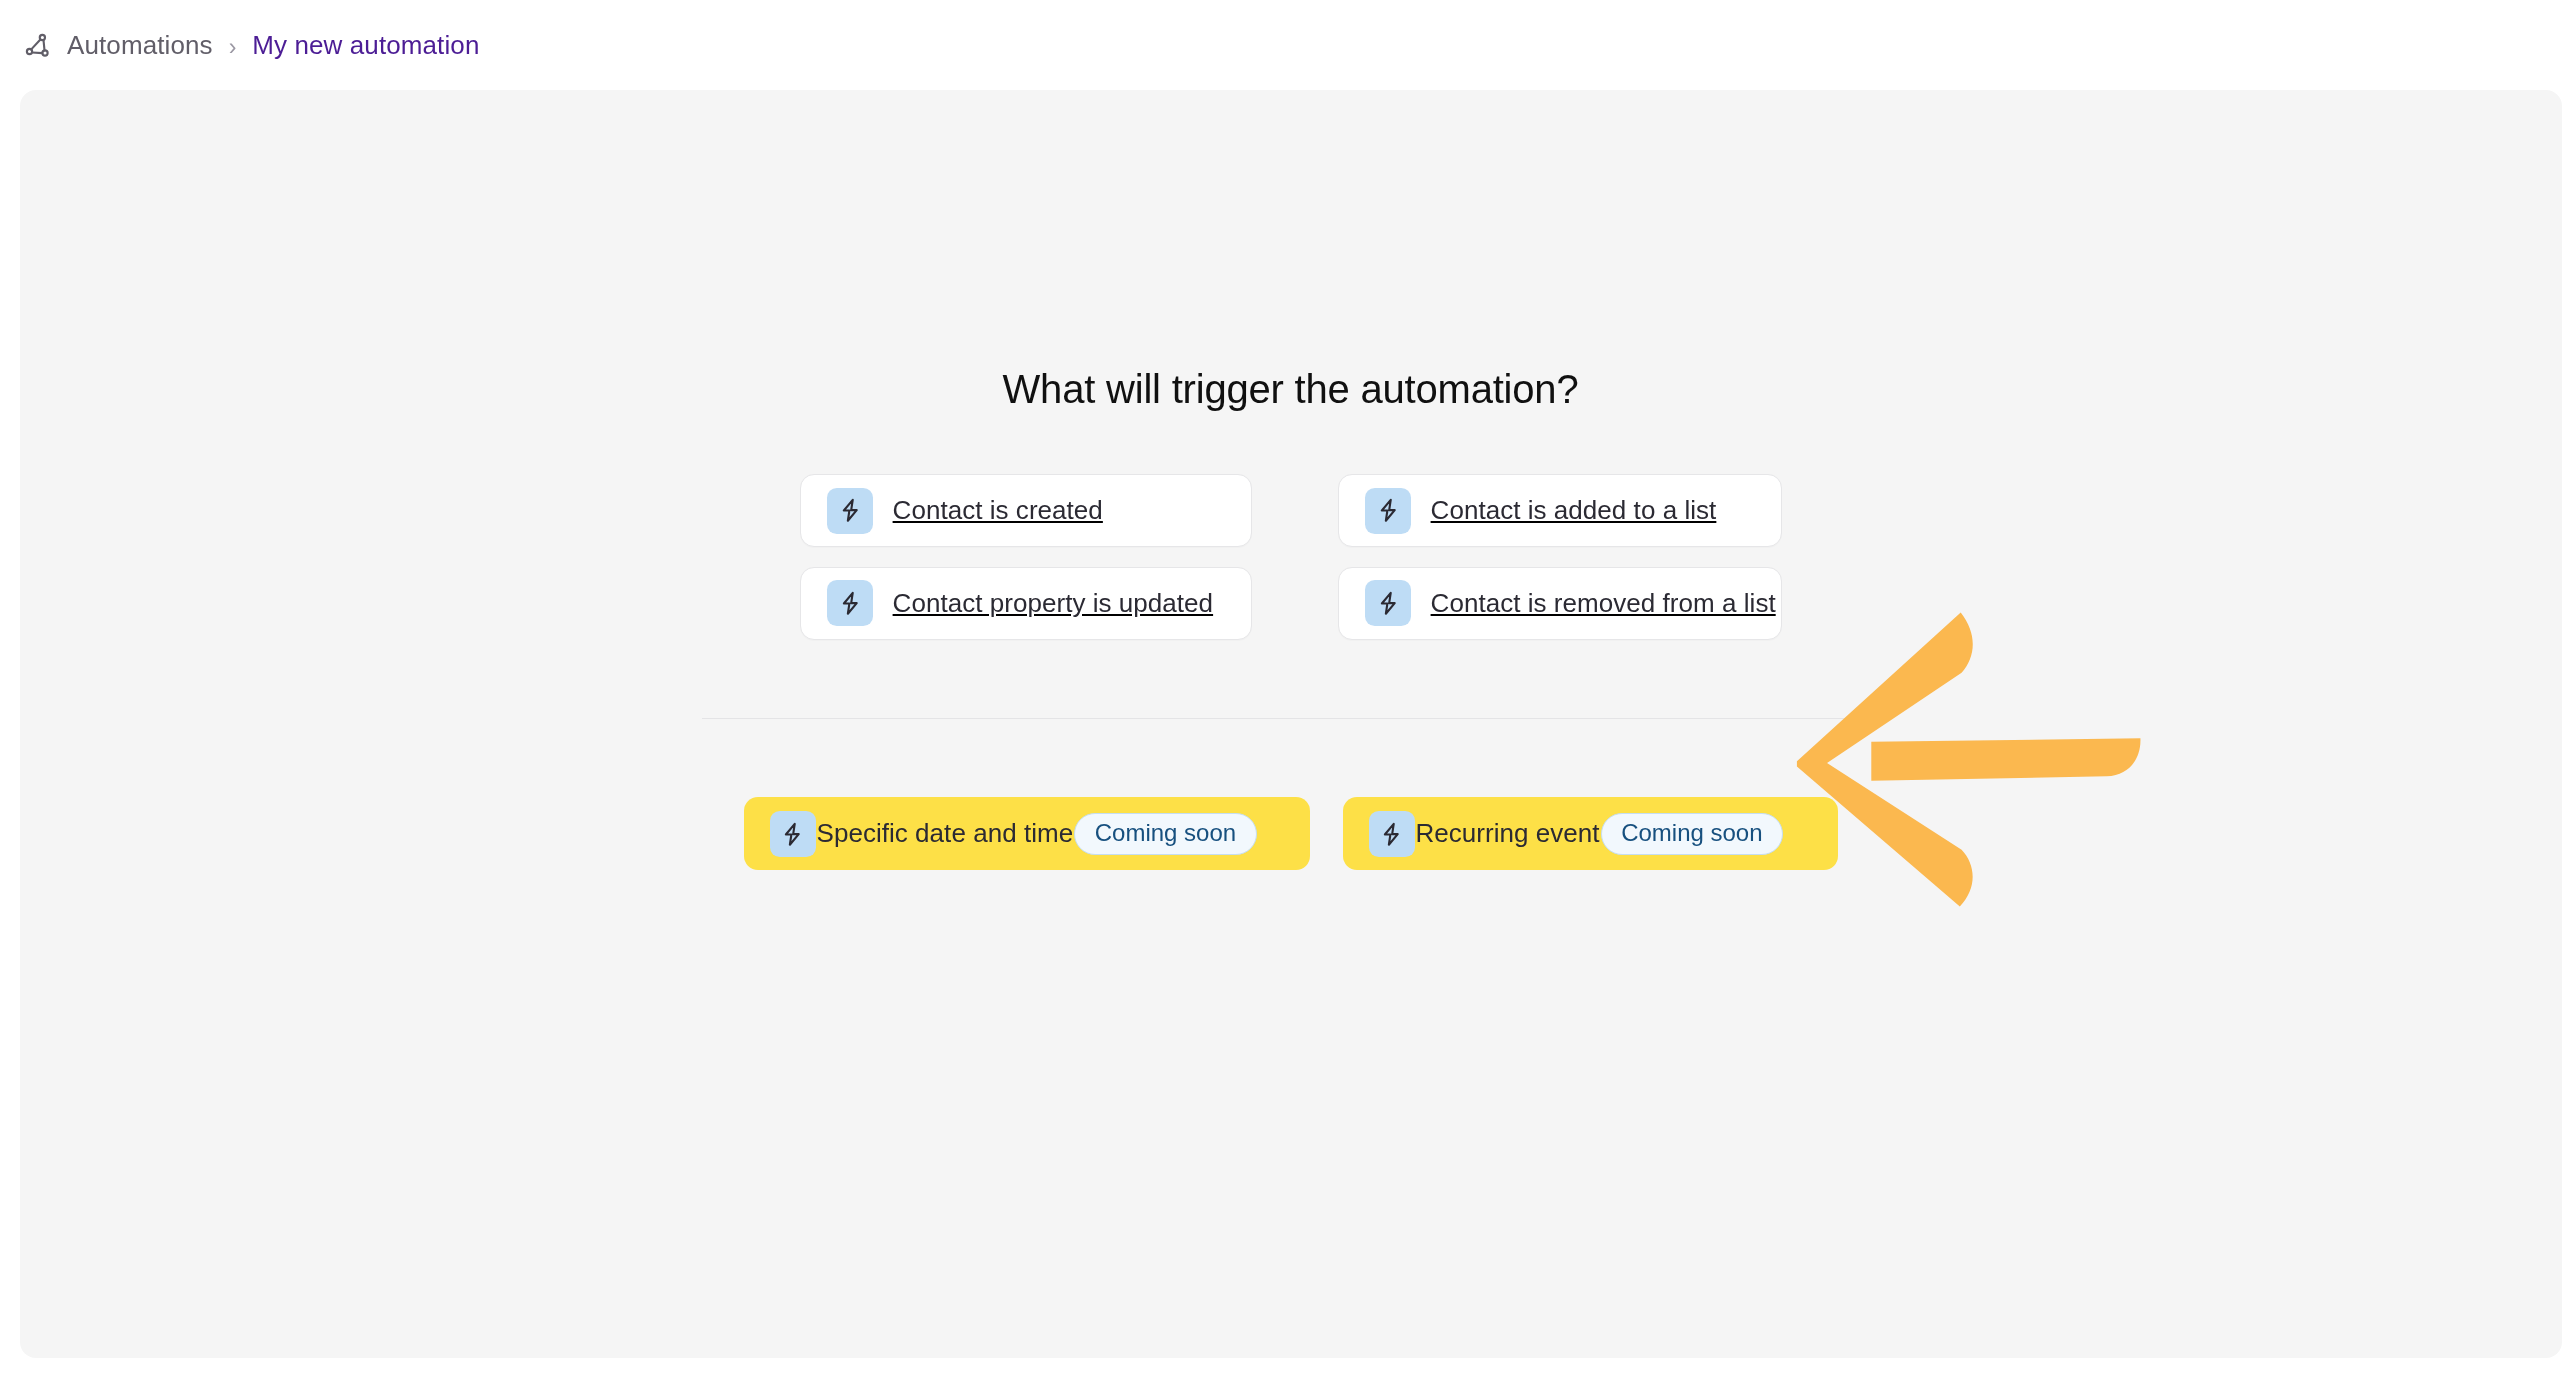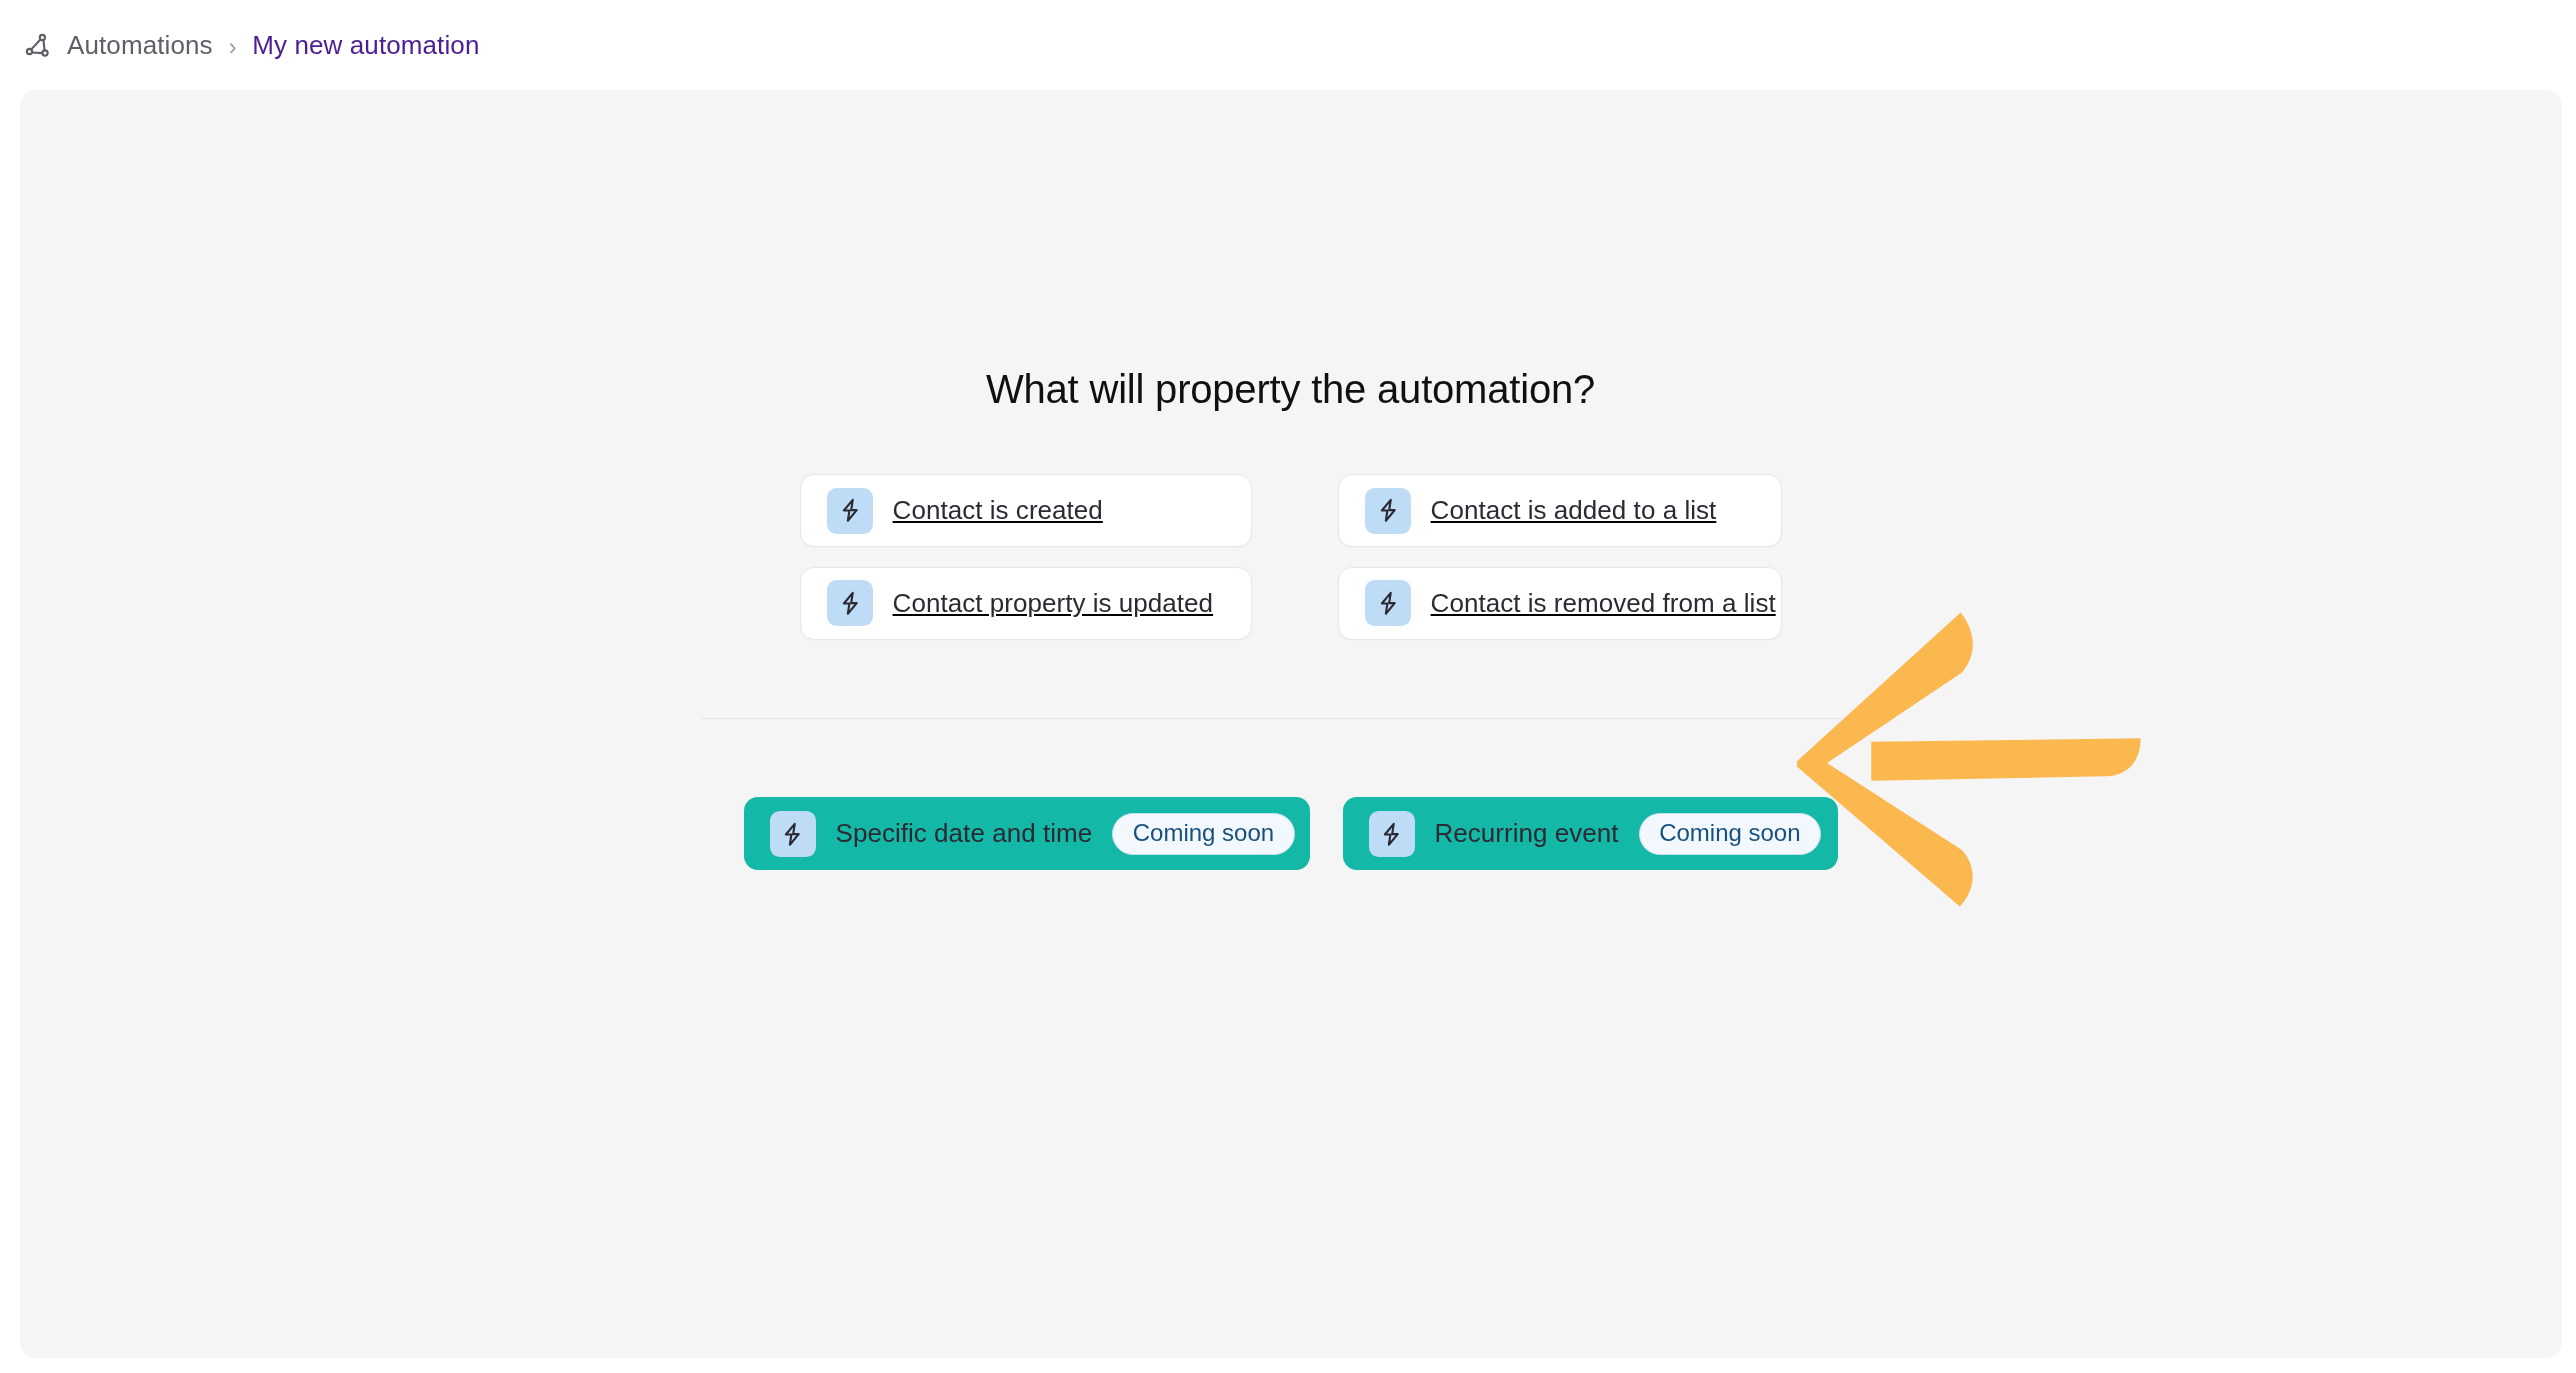--- a/index.html
+++ b/index.html
@@ -141,28 +141,28 @@
   }
 
   
   .soon-row {
     margin-top: 78px;
     display: flex;
     justify-content: center;
     gap: 33px;
   }
   .card-soon {
-    background: #14b8a6;
+    background: #fde047;
     border: 1.3px solid transparent;
     border-radius: 14px;
     height: 73px;
     display: flex;
     align-items: center;
     padding: 0 25px;
-    gap: 20px;
+    gap: 1px;
     cursor: default;
   }
   .soon-w1 { width: 566px; }
   .soon-w2 { width: 495px; }
   .badge-soon {
     border: 1.3px solid #c5def2;
     background: #f2f8fd;
     color: #17507f;
     border-radius: 886px;
     font-size: 24px;
@@ -199,21 +199,21 @@
     <span class="bc-link">Automations</span>
     <span class="bc-sep">›</span>
     <span class="bc-current">My new automation</span>
   </div>
 </div>
 
 <div class="panel">
 
   <div class="center">
 
-    <h1 class="page-title">What will property the automation?</h1>
+    <h1 class="page-title">What will trigger the automation?</h1>
 
     <div class="trigger-rows">
 
       <div class="trigger-row">
         <div class="card card-w1">
           <span class="bolt-badge">
             <svg width="26.6" height="26.6" viewBox="0 0 24 24" fill="none" stroke="#2b2a33" stroke-width="1.9" stroke-linecap="round" stroke-linejoin="round">
               <path d="M14.2 2.6 L6.2 12.2 h5 l-1.4 9.2 8-9.6 h-5 z"></path>
             </svg>
           </span>

